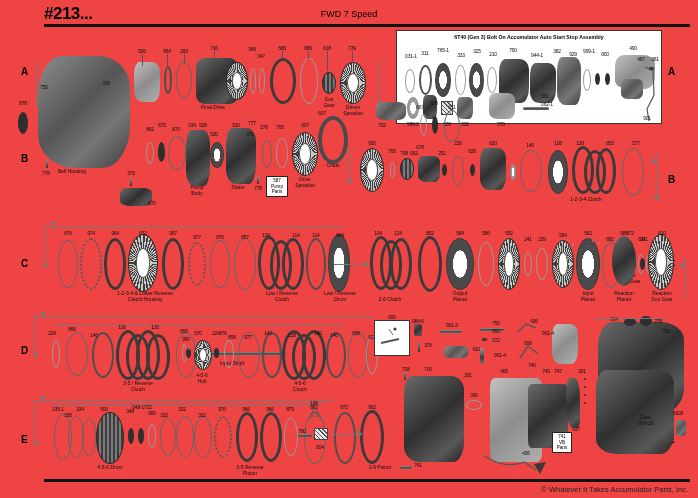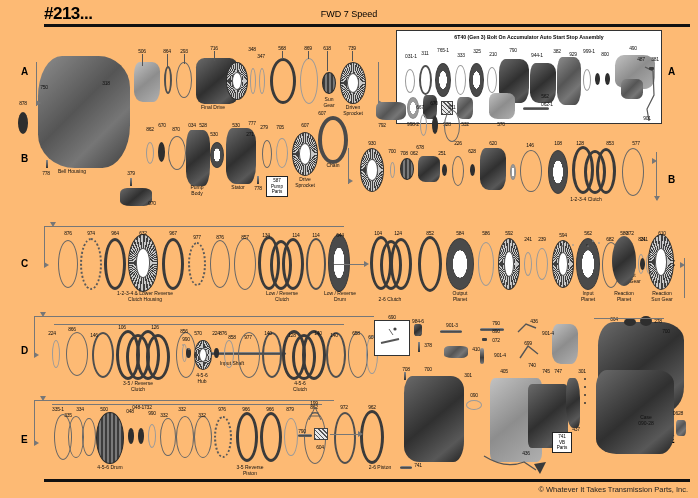--- a/index.html
+++ b/index.html
@@ -10,21 +10,21 @@
   body {
     width: 698px; height: 498px;
     font-family: "Liberation Sans", sans-serif;
     color: #000;
     overflow: hidden;
     position: relative;
   }
   #page {
     position: relative;
     width: 698px; height: 498px;
-    background: #fdba74;
+    background: #ef4444;
   }
 
   
   .hdr-left {
     position: absolute; left: 44px; top: 4px;
     font-size: 17px; font-weight: bold; letter-spacing: -0.5px;
   }
   .hdr-center {
     position: absolute; left: 0; top: 9px; width: 698px;
     text-align: center; font-size: 9px;
@@ -717,15 +717,15 @@
 
   <svg style="position:absolute; left:480px; top:452px;" width="70" height="26">
     <path d="M4 4 C20 14, 34 14, 44 10 L56 18" stroke="#555" stroke-width="1.2" fill="none"></path>
     <polygon points="54,12 66,10 60,22" fill="#3a3a3a"></polygon>
   </svg>
   <div class="pn" style="left:526px; top:450px;">436</div>
   <div class="shaft" style="left:400px; top:466px; width:12px;"></div>
   <div class="pn" style="left:418px; top:462px;">741</div>
 
   <div class="rule-bottom"></div>
-  <div class="footer">© Whatever It Takes Transmission Parts, Inc.</div>
+  <div class="footer">© Whatever It Takes Accumulator Parts, Inc.</div>
 
 </div>
 
 </body></html>

